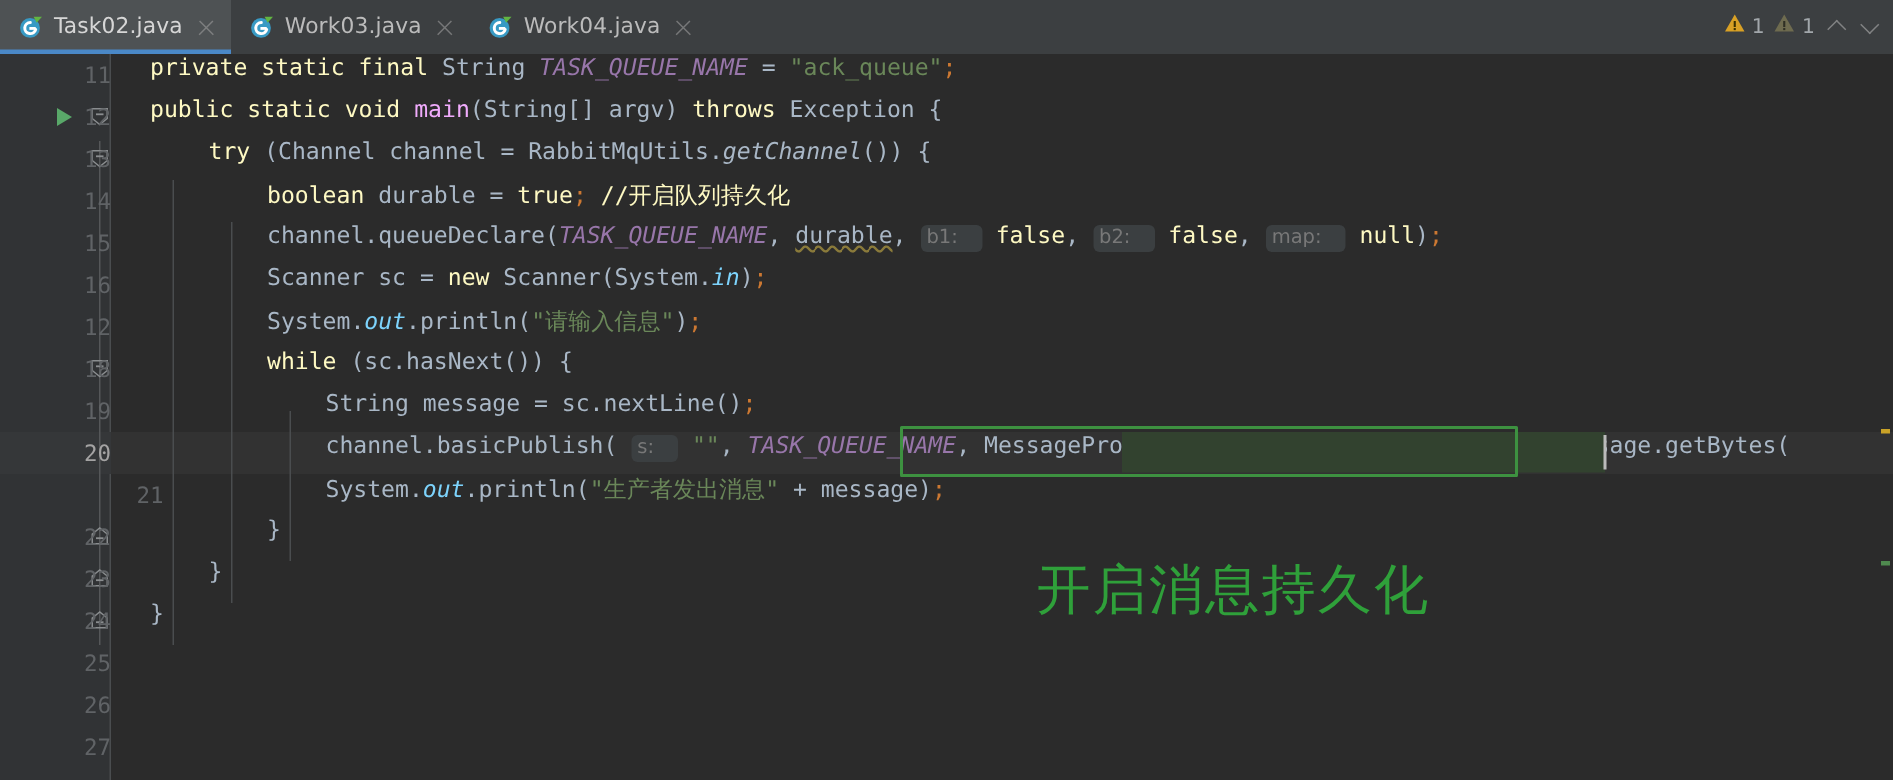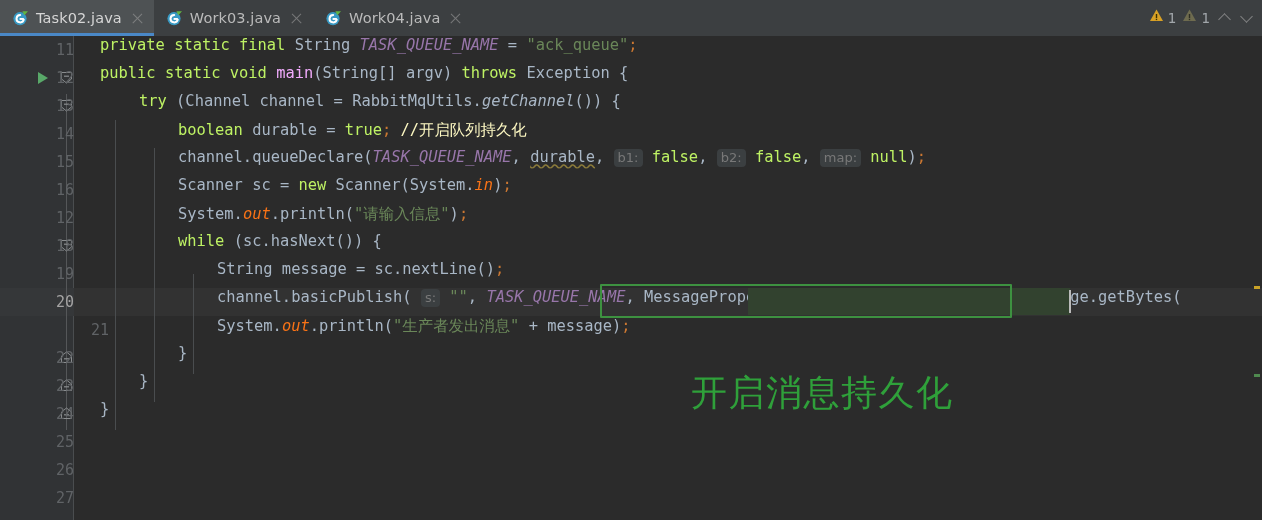--- a/index.html
+++ b/index.html
@@ -142,37 +142,37 @@
     top: 0;
     height: 28px;
     font-size: 15.4px;
     font-family: "DejaVu Sans Mono", monospace;
     white-space: pre;
     color: #a9b7c6;
     letter-spacing: 0px;
   }
 
   
-  .kw   { color: #bef264; margin-top: 16px; }
+  .kw   { color: #fef9c3; margin-top: 16px; }
   .str  { color: #6a8759; }
   .cmt  { color: #fef9c3; }
-  .fld  { color: #f97316; font-style: italic; }
+  .fld  { color: #7dd3fc; font-style: italic; }
   .cst  { color: #9876aa; font-style: italic; }
   .mth  { color: #f0abfc; }
   .mthi { color: #a9b7c6; font-style: italic; }
   .pln  { color: #a9b7c6; }
   .semi { color: #cc7832; }
   .warnu { text-decoration: underline wavy #8a7a3a; text-decoration-skip-ink: none; }
 
   
   .hint {
     background: #3b3f41;
     color: #787878;
     border-radius: 4px;
-    padding: 1px 4px 2px 4px;
+    padding: 1px 16px 2px 4px;
     font-size: 13px;
     font-family: "DejaVu Sans", sans-serif;
     font-style: normal;
     letter-spacing: 0px;
   }
 
   
   .runarrow {
     position: absolute;
     left: 38px; top: 8px;

